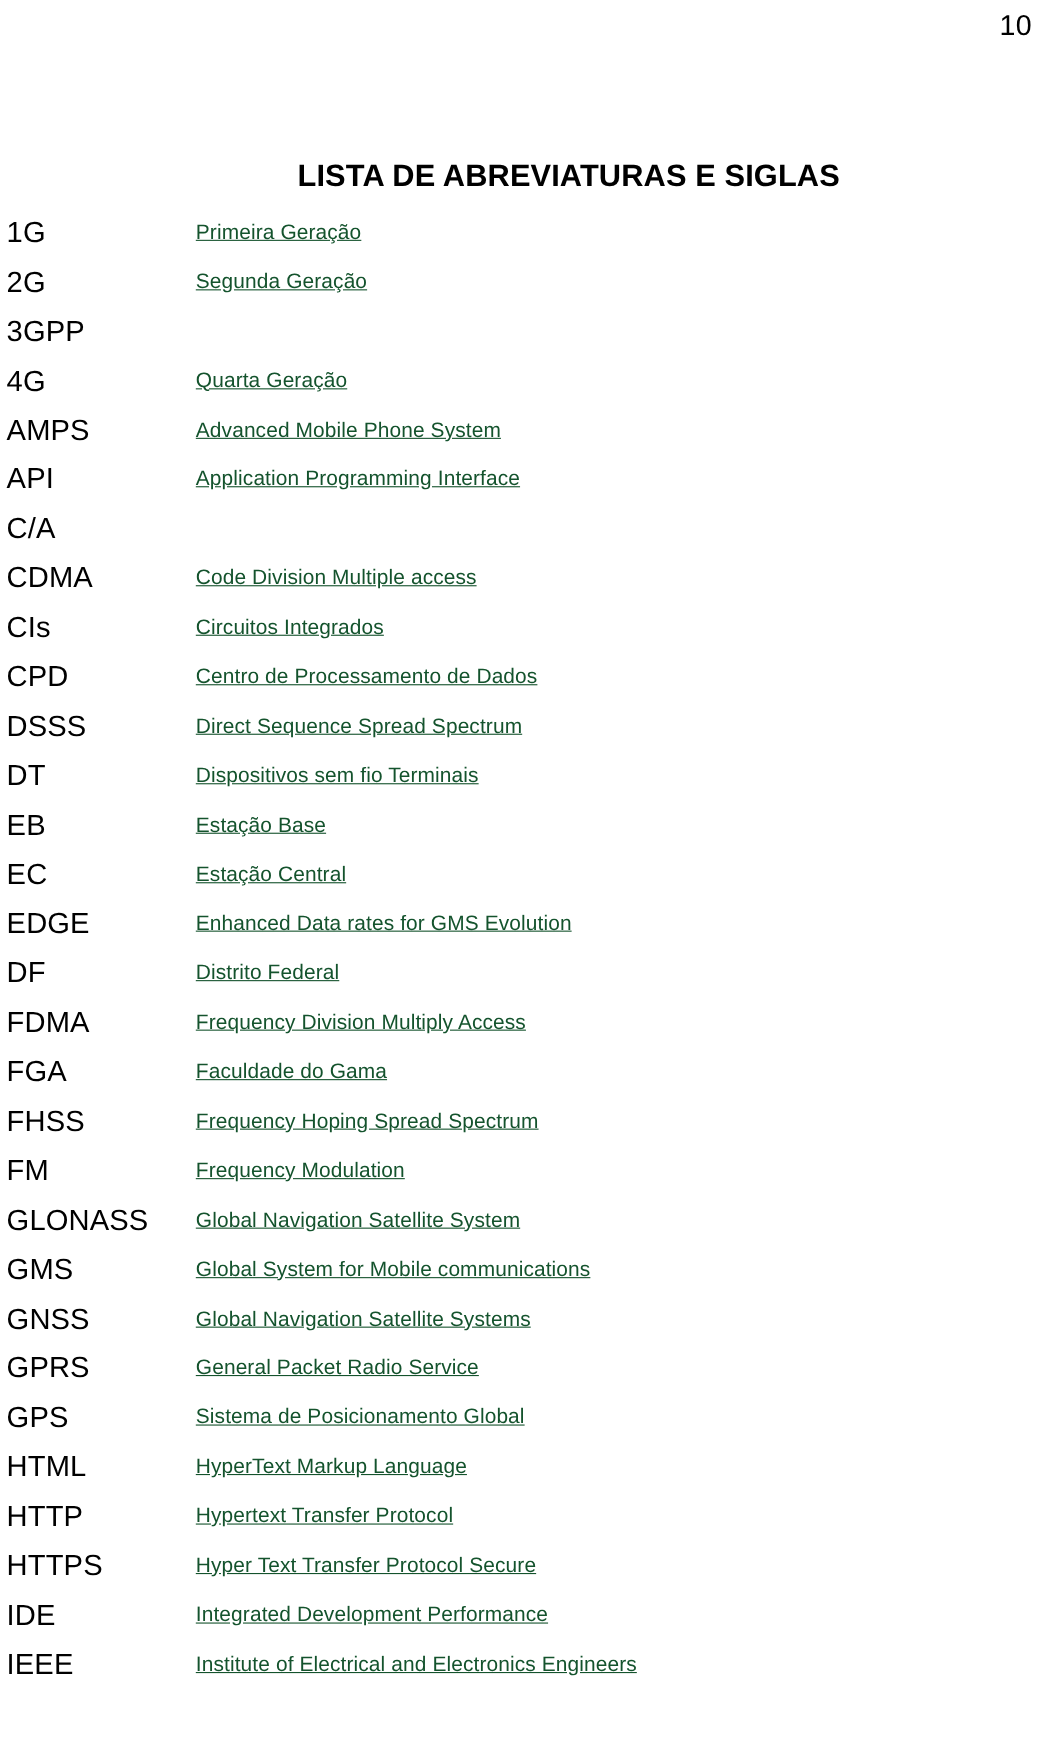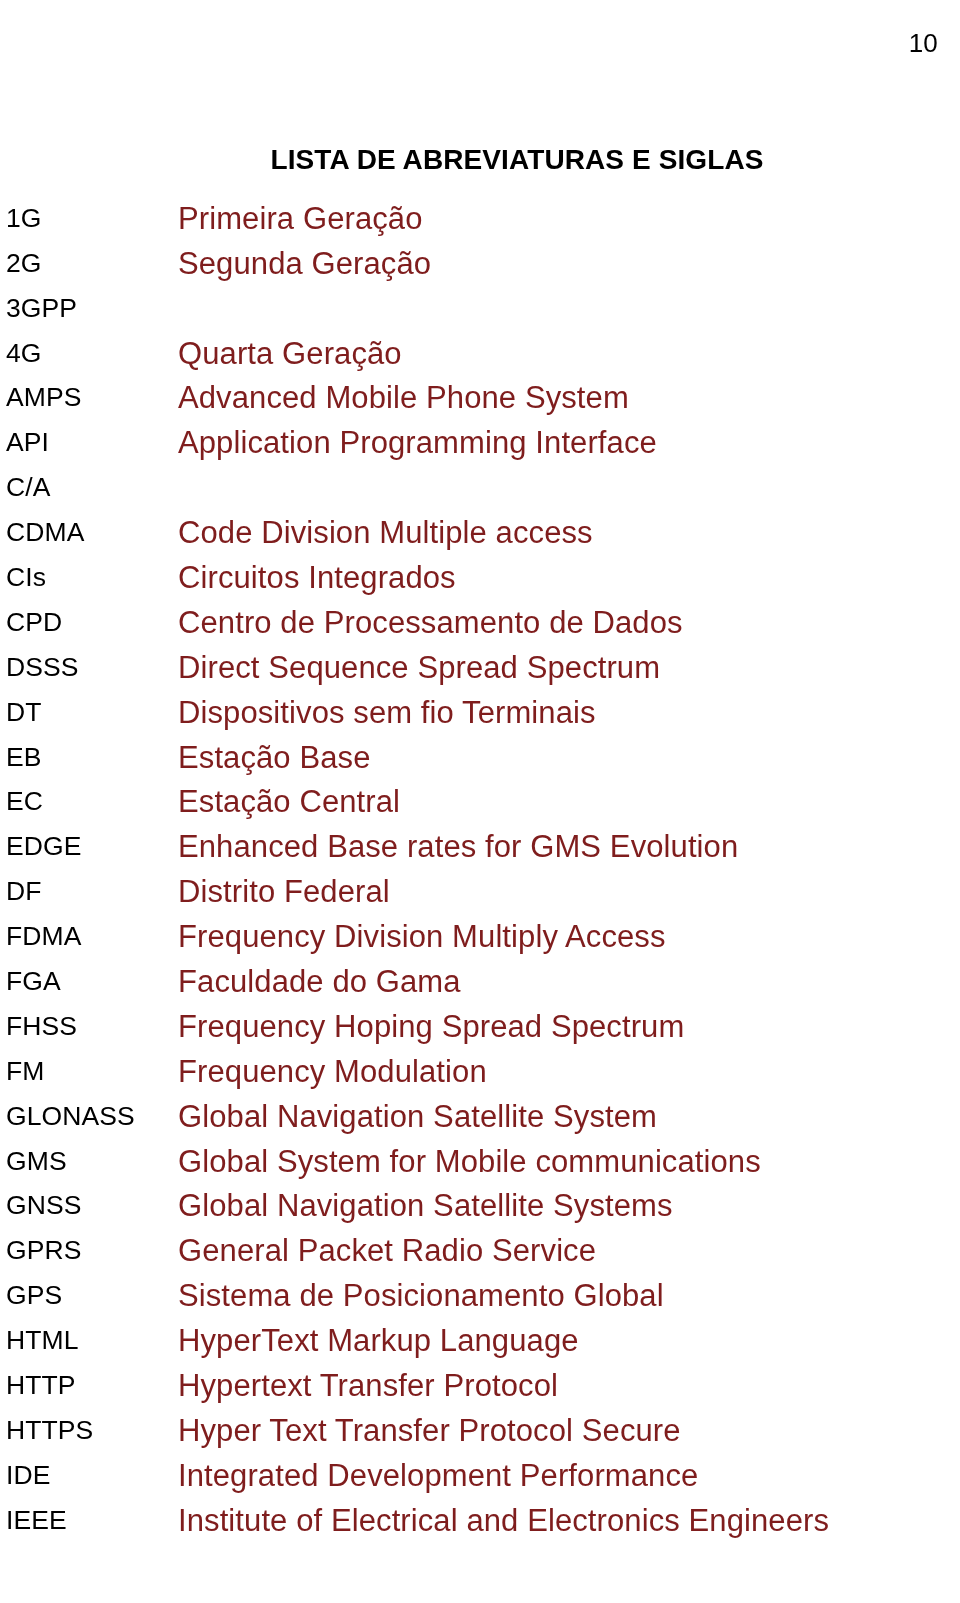--- a/index.html
+++ b/index.html
@@ -27,21 +27,20 @@
 
   
   .page-number {
     position: absolute;
     top: 10px;
     right: 22px;
     font-size: 26px;
     line-height: 1;
     letter-spacing: 0.2px;
     color: #000000;
-    margin-top: 20px;
   }
 
   
   .section-title {
     position: absolute;
     top: 125px;
     left: 0;
     width: 940px;
     text-align: center;
     font-size: 28px;
@@ -54,41 +53,42 @@
 
   
   .abbr-list {
     position: absolute;
     top: 189px;
     left: 0;
     width: 960px;
   }
   .abbr-row {
     display: flex;
-    align-items: flex-end;
+    align-items: center;
     height: 44.9px;
     padding-left: 6px;
     box-sizing: border-box;
   }
   .abbr-term {
     flex: 0 0 172px;
     width: 172px;
     font-size: 26.5px;
     line-height: 31px;
     letter-spacing: 0.1px;
     white-space: nowrap;
     color: #000000;
   }
   .abbr-definition {
     flex: 1 1 auto;
-    font-size: 31px;
+    font-size: 19px;
     line-height: 31px;
     letter-spacing: 0.1px;
     white-space: nowrap;
-    color: #7f1d1d;
+    color: #14532d;
+    text-decoration: underline;
   }
 </style>
 </head>
 <body>
 
 <div class="page">
 
   <div class="page-number">10</div>
 
   <h1 class="section-title">LISTA DE ABREVIATURAS E SIGLAS</h1>
@@ -143,21 +143,21 @@
       <div class="abbr-row">
         <span class="abbr-term">EB</span>
         <span class="abbr-definition">Estação Base</span>
       </div>
       <div class="abbr-row">
         <span class="abbr-term">EC</span>
         <span class="abbr-definition">Estação Central</span>
       </div>
       <div class="abbr-row">
         <span class="abbr-term">EDGE</span>
-        <span class="abbr-definition">Enhanced Base rates for GMS Evolution</span>
+        <span class="abbr-definition">Enhanced Data rates for GMS Evolution</span>
       </div>
       <div class="abbr-row">
         <span class="abbr-term">DF</span>
         <span class="abbr-definition">Distrito Federal</span>
       </div>
       <div class="abbr-row">
         <span class="abbr-term">FDMA</span>
         <span class="abbr-definition">Frequency Division Multiply Access</span>
       </div>
       <div class="abbr-row">

